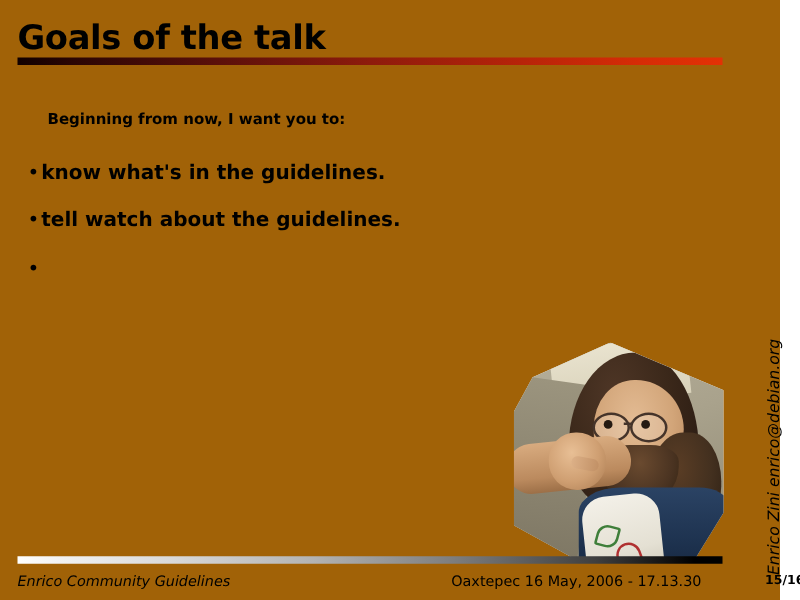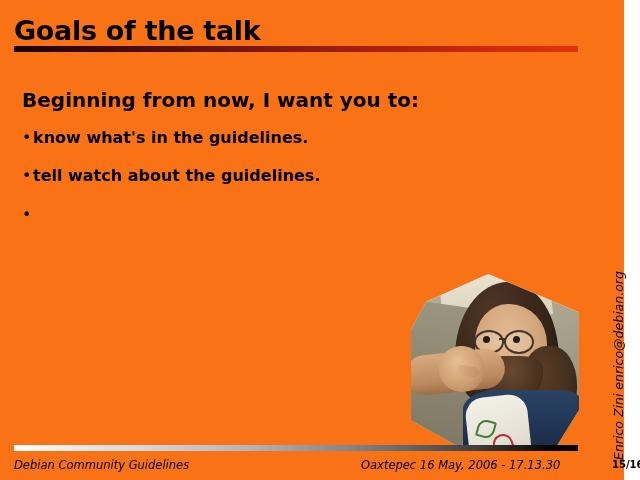--- a/index.html
+++ b/index.html
@@ -13,21 +13,21 @@
     background: #ffffff;
     font-family: "DejaVu Sans", "Liberation Sans", sans-serif;
     position: relative;
   }
 
   .slide {
     position: absolute;
     left: 0; top: 0;
     width: 624px;
     height: 480px;
-    background: #f97316;
+    background: #a16207;
   }
 
   
   .slide-title {
     position: absolute;
     left: 14px;
     top: 17px;
     font-size: 27px;
     font-weight: bold;
     color: #000000;
@@ -41,23 +41,23 @@
     left: 14px;
     top: 46px;
     width: 564px;
     height: 6px;
     background: linear-gradient(to right, #110000 0%, #2c0604 8%, #5a100a 28%, #8e1b0c 50%, #b82409 72%, #d62c06 88%, #e33105 100%);
   }
 
   
   .lead {
     position: absolute;
-    left: 22px;
+    left: 38px;
     top: 88px;
-    font-size: 20px;
+    font-size: 12px;
     font-weight: bold;
     color: #000000;
     white-space: nowrap;
   }
 
   .bullets {
     position: absolute;
     left: 22px;
     top: 129px;
     width: 560px;
@@ -256,21 +256,20 @@
     font-size: 11.5px;
     font-style: italic;
     color: #000000;
     white-space: nowrap;
   }
   .footer-center {
     position: absolute;
     left: 361px;
     top: 458px;
     font-size: 11.5px;
-    font-style: italic;
     color: #000000;
     white-space: nowrap;
   }
   .footer-page {
     position: absolute;
     left: 612px;
     top: 459px;
     font-size: 10px;
     color: #000000;
     white-space: nowrap;
@@ -337,17 +336,17 @@
       <div class="ph-print2"></div>
       <div class="ph-arm"></div>
       <div class="ph-fist"></div>
       <div class="ph-finger"></div>
     </div>
   </div>
 
   <div class="author-vertical">Enrico Zini enrico@debian.org</div>
 
   <div class="footer-rule"></div>
-  <div class="footer-left">Debian Community Guidelines</div>
+  <div class="footer-left">Enrico Community Guidelines</div>
   <div class="footer-center">Oaxtepec 16 May, 2006 - 17.13.30</div>
   <div class="footer-page">15/16</div>
 
 </div>
 
 </body></html>

